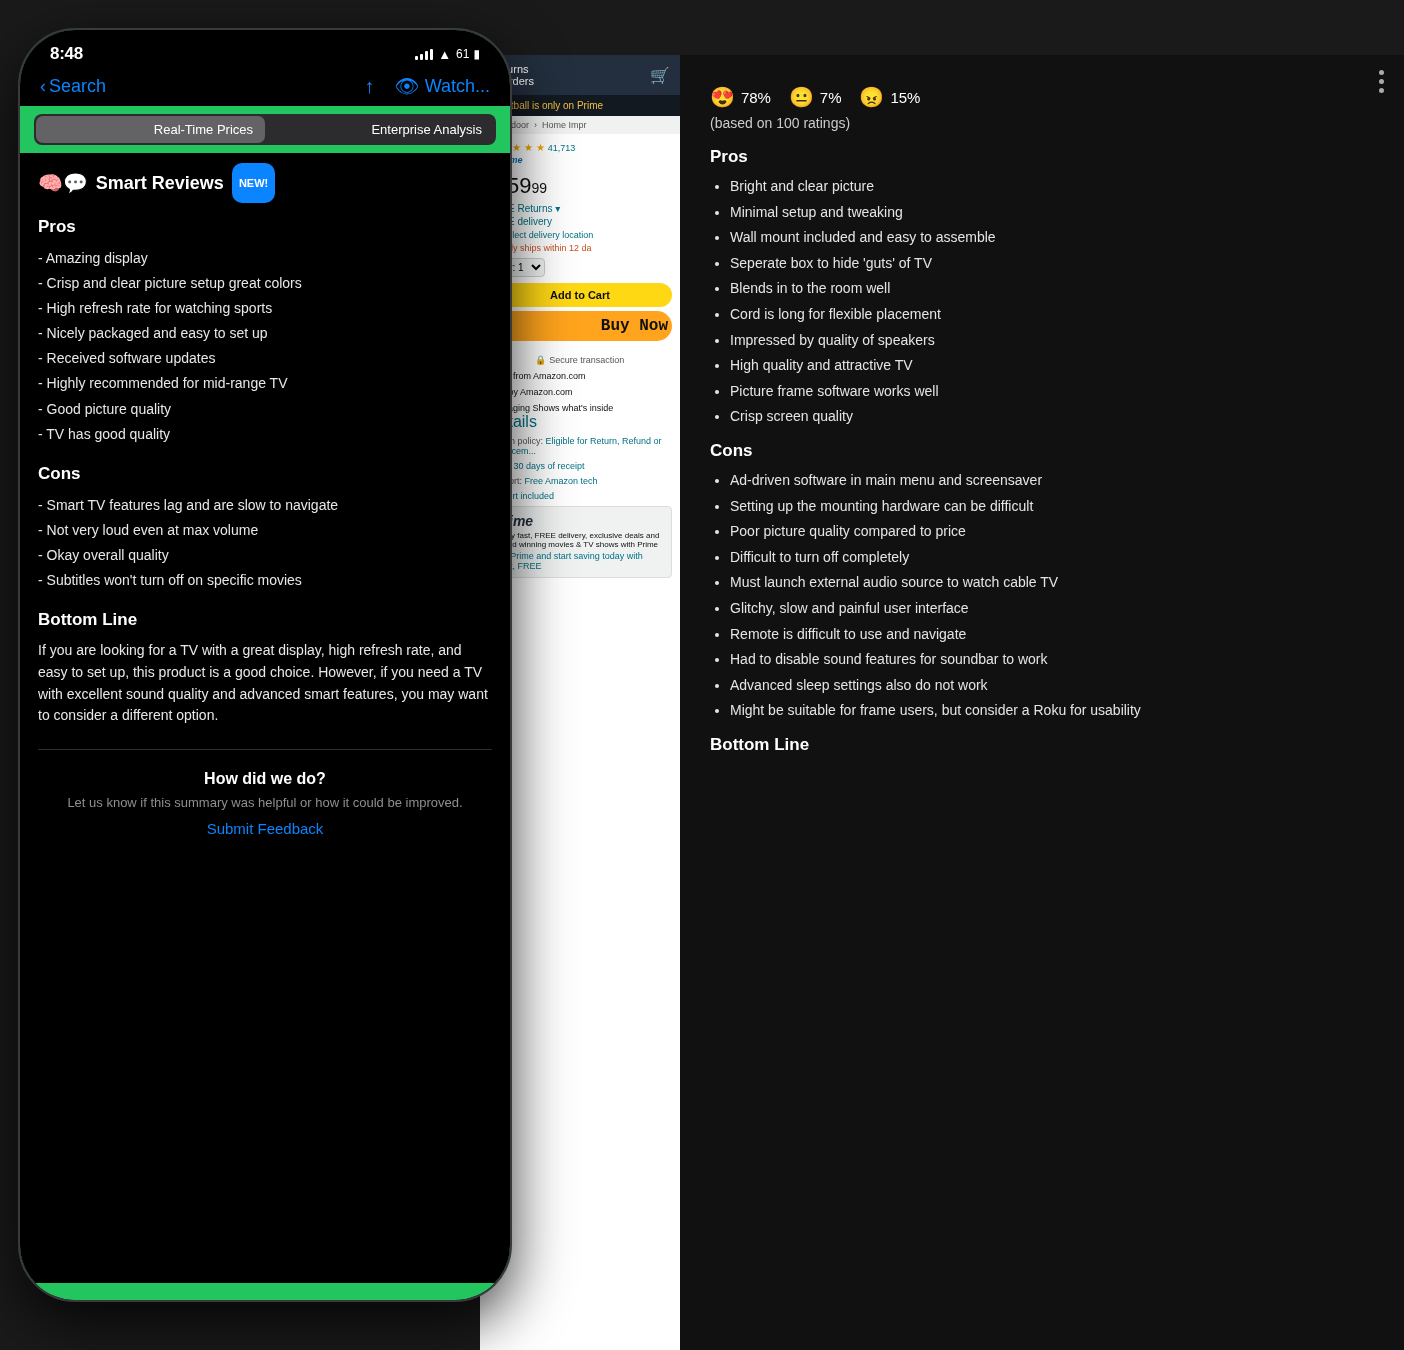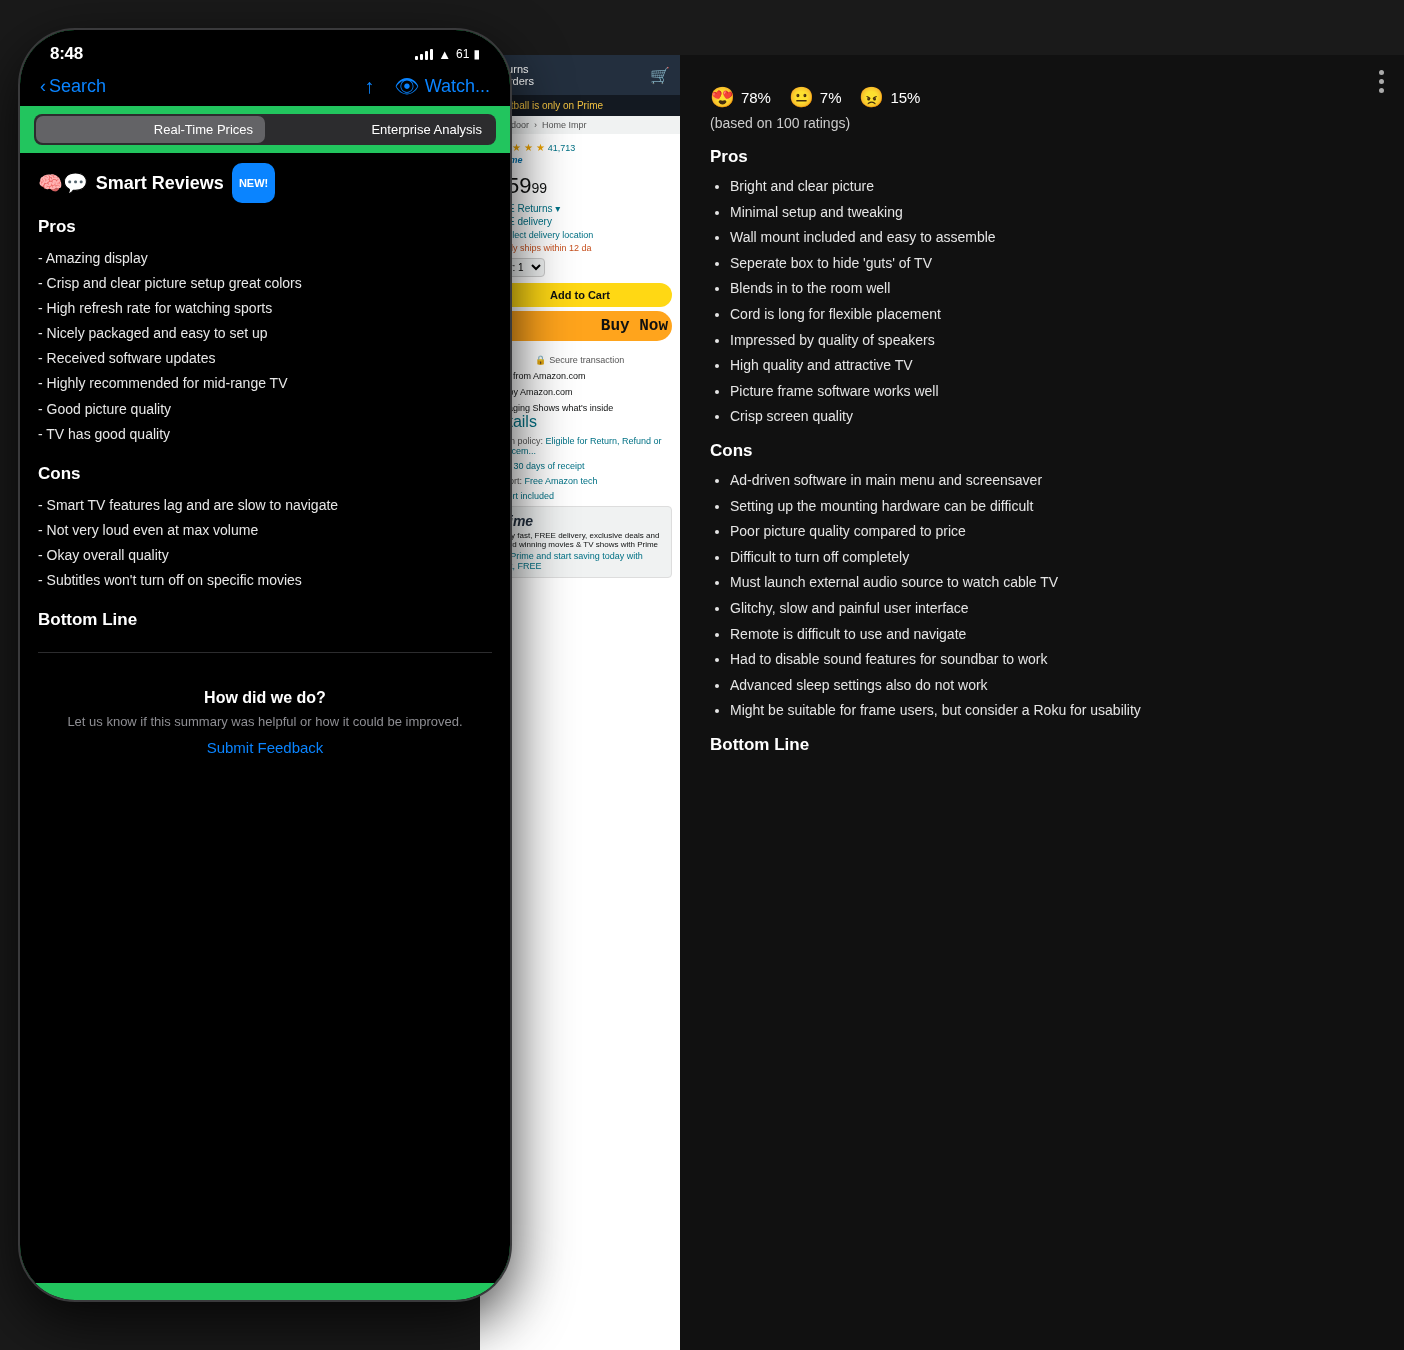--- a/index.html
+++ b/index.html
@@ -706,23 +706,24 @@
         <div>
           <div class="phone-text-indent">- Smart TV features lag and are slow to navigate</div>
           <div class="phone-text-indent">- Not very loud even at max volume</div>
           <div class="phone-text-indent">- Okay overall quality</div>
           <div class="phone-text-indent">- Subtitles won't turn off on specific movies</div>
         </div>
       </div>
 
       <div style="margin-top:18px;">
         <div class="phone-section-title">Bottom Line</div>
-      </div>
-
-      <div style="margin-top:22px; border-top: 1px solid #2c2c2e; padding-top: 16px;">
+        <div class="phone-text">If you are looking for a TV with a great display, high refresh rate, and easy to set up, this product is a good choice. However, if you need a TV with excellent sound quality and advanced smart features, you may want to consider a different option.</div>
+      </div>
+
+      <div style="margin-top:22px; border-top: 1px solid #2c2c2e; ">
         <div class="how-we-do">How did we do?</div>
         <div class="how-we-do-sub">Let us know if this summary was helpful or how it could be improved.</div>
         <div class="submit-feedback">Submit Feedback</div>
       </div>
     </div>
 
   </div>
 </div>
 
 </body></html>

